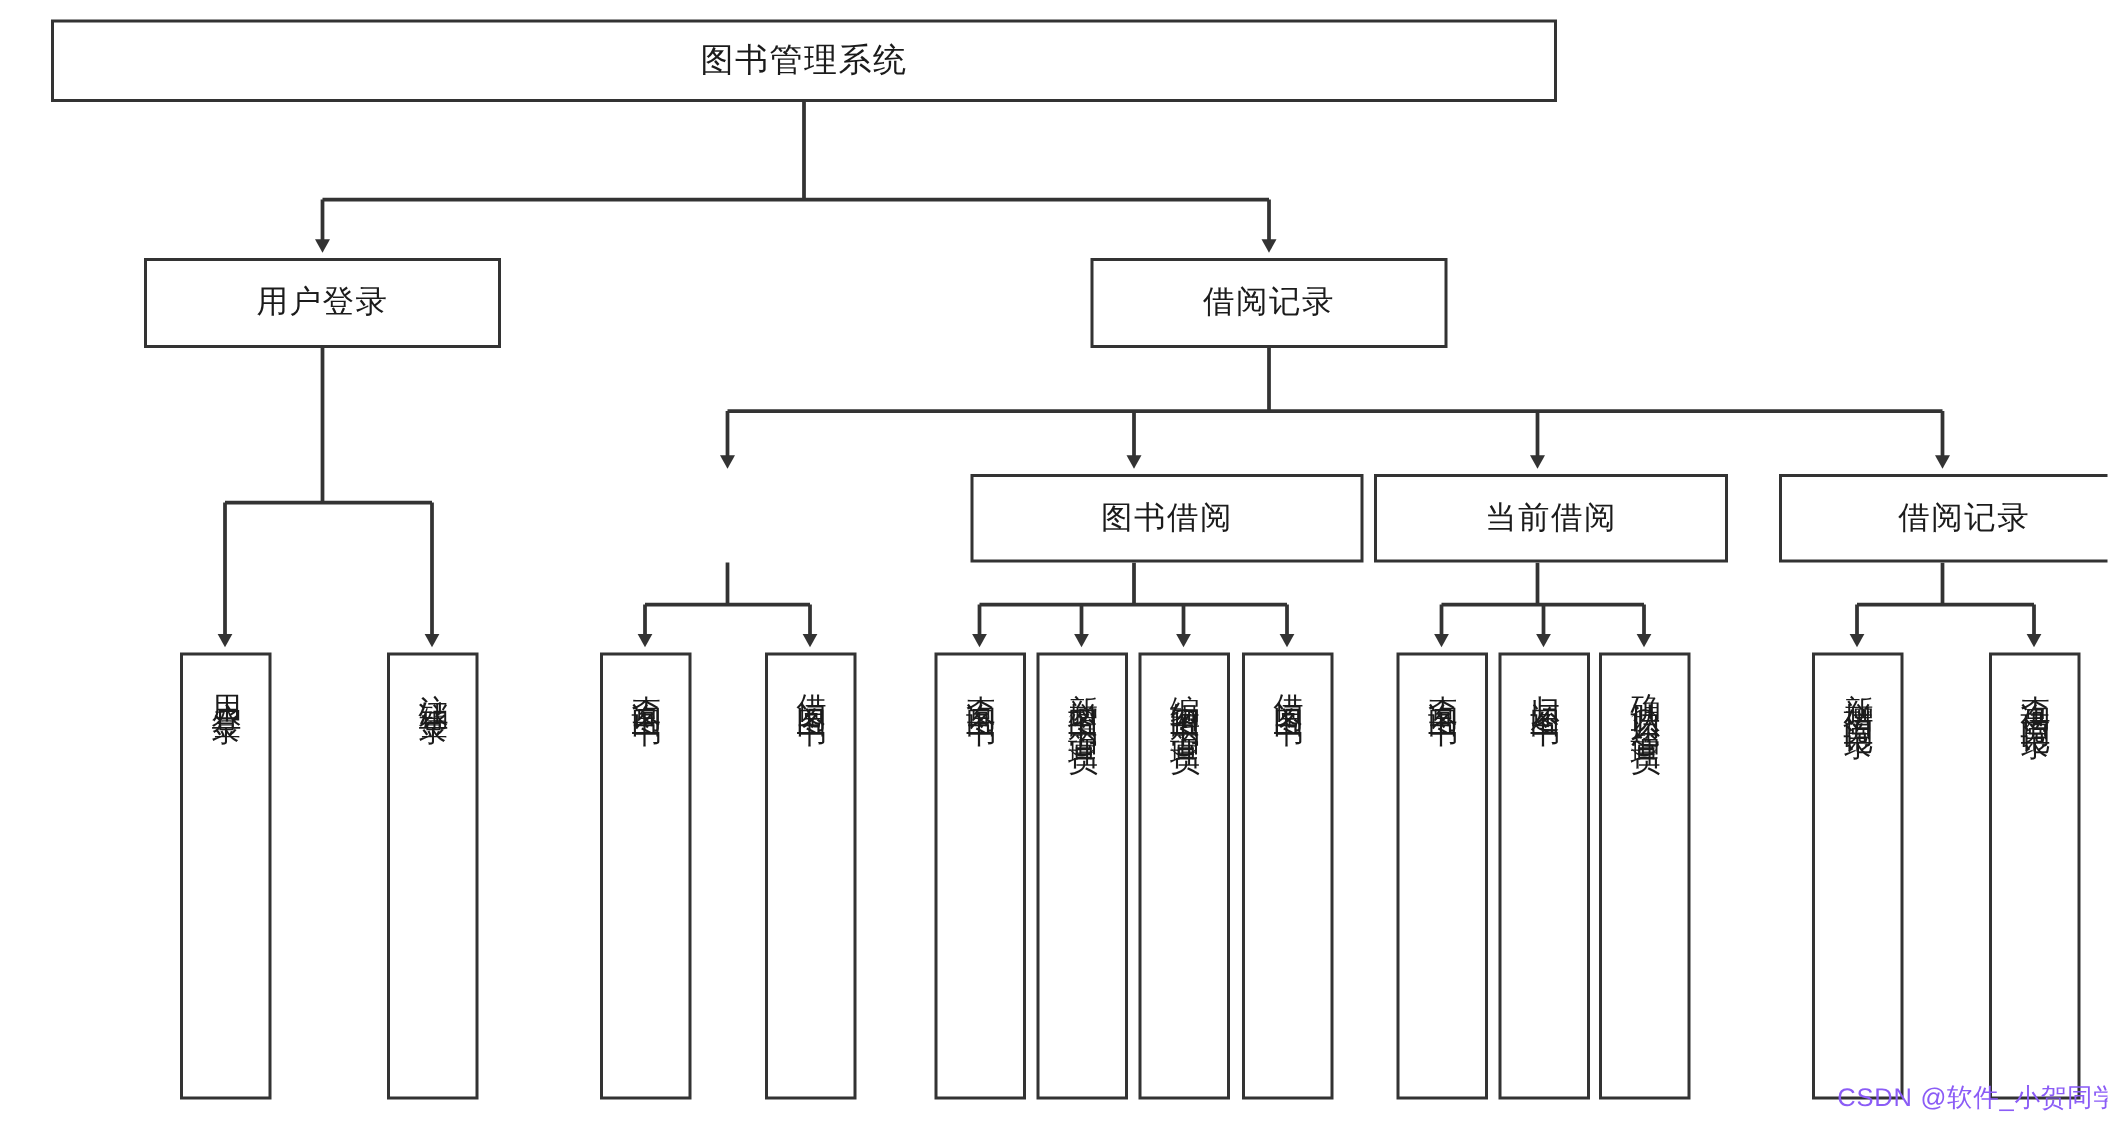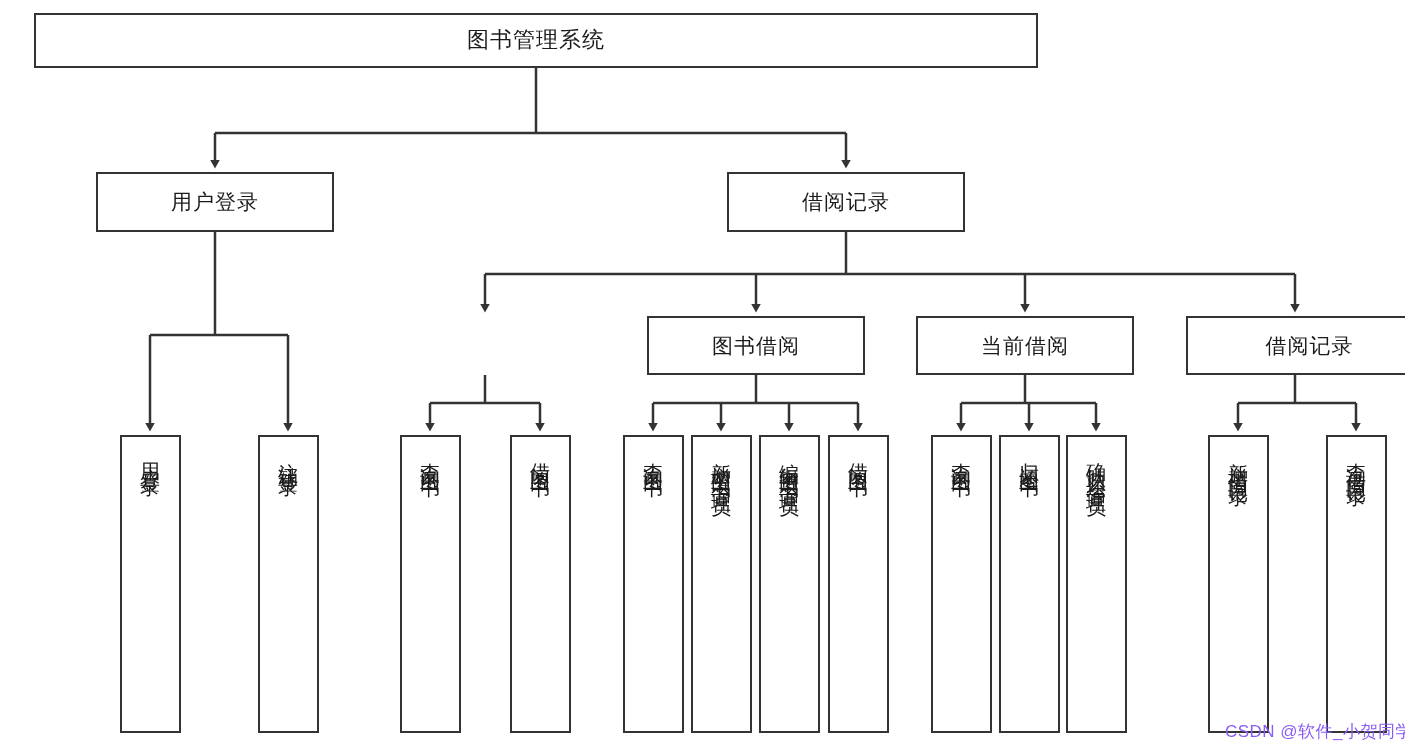--- a/index.html
+++ b/index.html
@@ -124,24 +124,24 @@
     <span>图书管理系统</span>
   </div>
 
   <div class="node horiz" style="left:80px;top:172px;width:238px;height:60px;">
     <span>用户登录</span>
   </div>
   <div class="node horiz" style="left:711px;top:172px;width:238px;height:60px;">
     <span>借阅记录</span>
   </div>
 
-  <div class="node horiz" style="left:631px;top:316px;width:218px;height:59px;">
+  <div class="node horiz" style="left:631px;top:316px;width:262px;height:59px;">
     <span>图书借阅</span>
   </div>
-  <div class="node horiz" style="left:900px;top:316px;width:218px;height:59px;">
+  <div class="node horiz" style="left:900px;top:316px;width:236px;height:59px;">
     <span>当前借阅</span>
   </div>
   <div class="node horiz" style="left:1170px;top:316px;width:247px;height:59px;">
     <span>借阅记录</span>
   </div>
 
   <div class="node leaf" style="left:104px;top:435px;width:61px;height:298px;">
     <span class="vtext">用户登录</span>
   </div>
   <div class="node leaf" style="left:242px;top:435px;width:61px;height:298px;">

